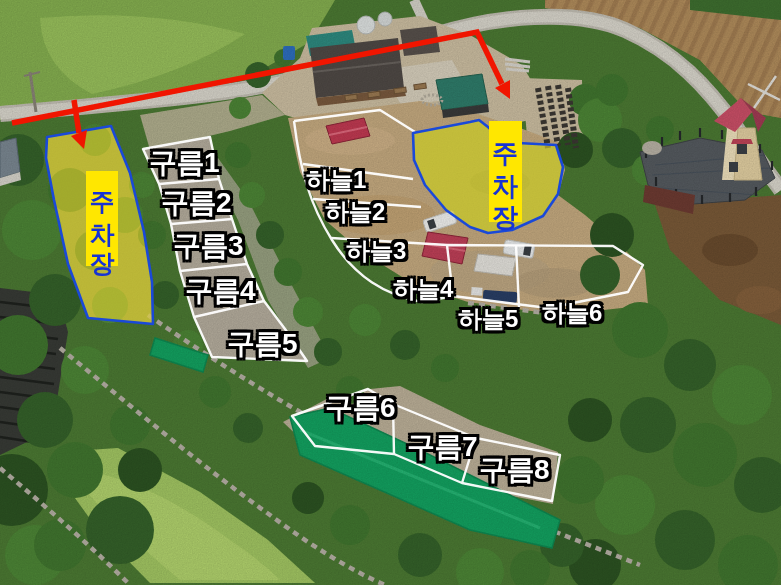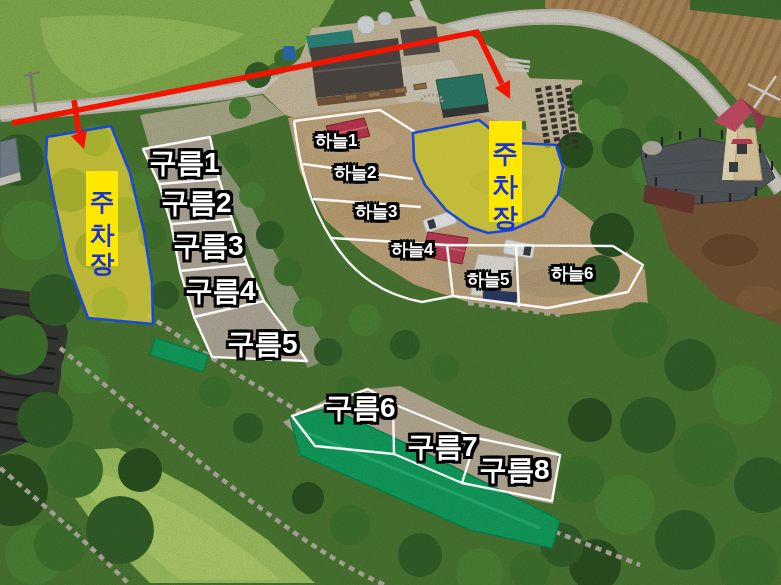--- a/index.html
+++ b/index.html
@@ -21,21 +21,21 @@
     font-weight:bold;white-space:nowrap;letter-spacing:-0.5px;
     color:var(--site_text);z-index:30;
     text-shadow:
       3px 0 0 var(--site_text_outline),-3px 0 0 var(--site_text_outline),
       0 3px 0 var(--site_text_outline),0 -3px 0 var(--site_text_outline),
       2px 2px 0 var(--site_text_outline),-2px 2px 0 var(--site_text_outline),
       2px -2px 0 var(--site_text_outline),-2px -2px 0 var(--site_text_outline),
       3px 3px 0 var(--site_text_outline),-3px -3px 0 var(--site_text_outline),
       3px -3px 0 var(--site_text_outline),-3px 3px 0 var(--site_text_outline);
   }
-  .lbl-sky{font-size:17px;}
+  .lbl-sky{font-size:24px;margin-top:40px;}
   .lbl-cloud{font-size:28px;}
   .parking-label{
     position:absolute;writing-mode:vertical-rl;text-orientation:upright;
     font-weight:bold;color:var(--parking_text);background:var(--parking_text_bg);
     padding:4px 2px;z-index:30;line-height:1.1;
   }
   .parking-label.left{left:86px;top:171px;font-size:25px;letter-spacing:4px;}
   .parking-label.right{left:489px;top:121px;font-size:26px;letter-spacing:5px;}
 </style>
 </head>
@@ -292,21 +292,21 @@
       <polygon points="84,149 87,130 71,136" style="fill:var(--arrow)"></polygon>
     </g>
   </svg>
 
   <div class="parking-label left">주차장</div>
   <div class="parking-label right">주차장</div>
 
   <div class="site-label lbl-sky" style="left:336px;top:140px">하늘1</div>
   <div class="site-label lbl-sky" style="left:355px;top:172px">하늘2</div>
   <div class="site-label lbl-sky" style="left:376px;top:211px">하늘3</div>
-  <div class="site-label lbl-sky" style="left:412px;top:249px">하늘4</div>
+  <div class="site-label lbl-sky" style="left:423px;top:249px">하늘4</div>
   <div class="site-label lbl-sky" style="left:488px;top:279px">하늘5</div>
   <div class="site-label lbl-sky" style="left:572px;top:273px">하늘6</div>
 
   <div class="site-label lbl-cloud" style="left:184px;top:163px">구름1</div>
   <div class="site-label lbl-cloud" style="left:196px;top:203px">구름2</div>
   <div class="site-label lbl-cloud" style="left:208px;top:246px">구름3</div>
   <div class="site-label lbl-cloud" style="left:220px;top:291px">구름4</div>
   <div class="site-label lbl-cloud" style="left:262px;top:344px">구름5</div>
   <div class="site-label lbl-cloud" style="left:360px;top:408px">구름6</div>
   <div class="site-label lbl-cloud" style="left:442px;top:447px">구름7</div>

